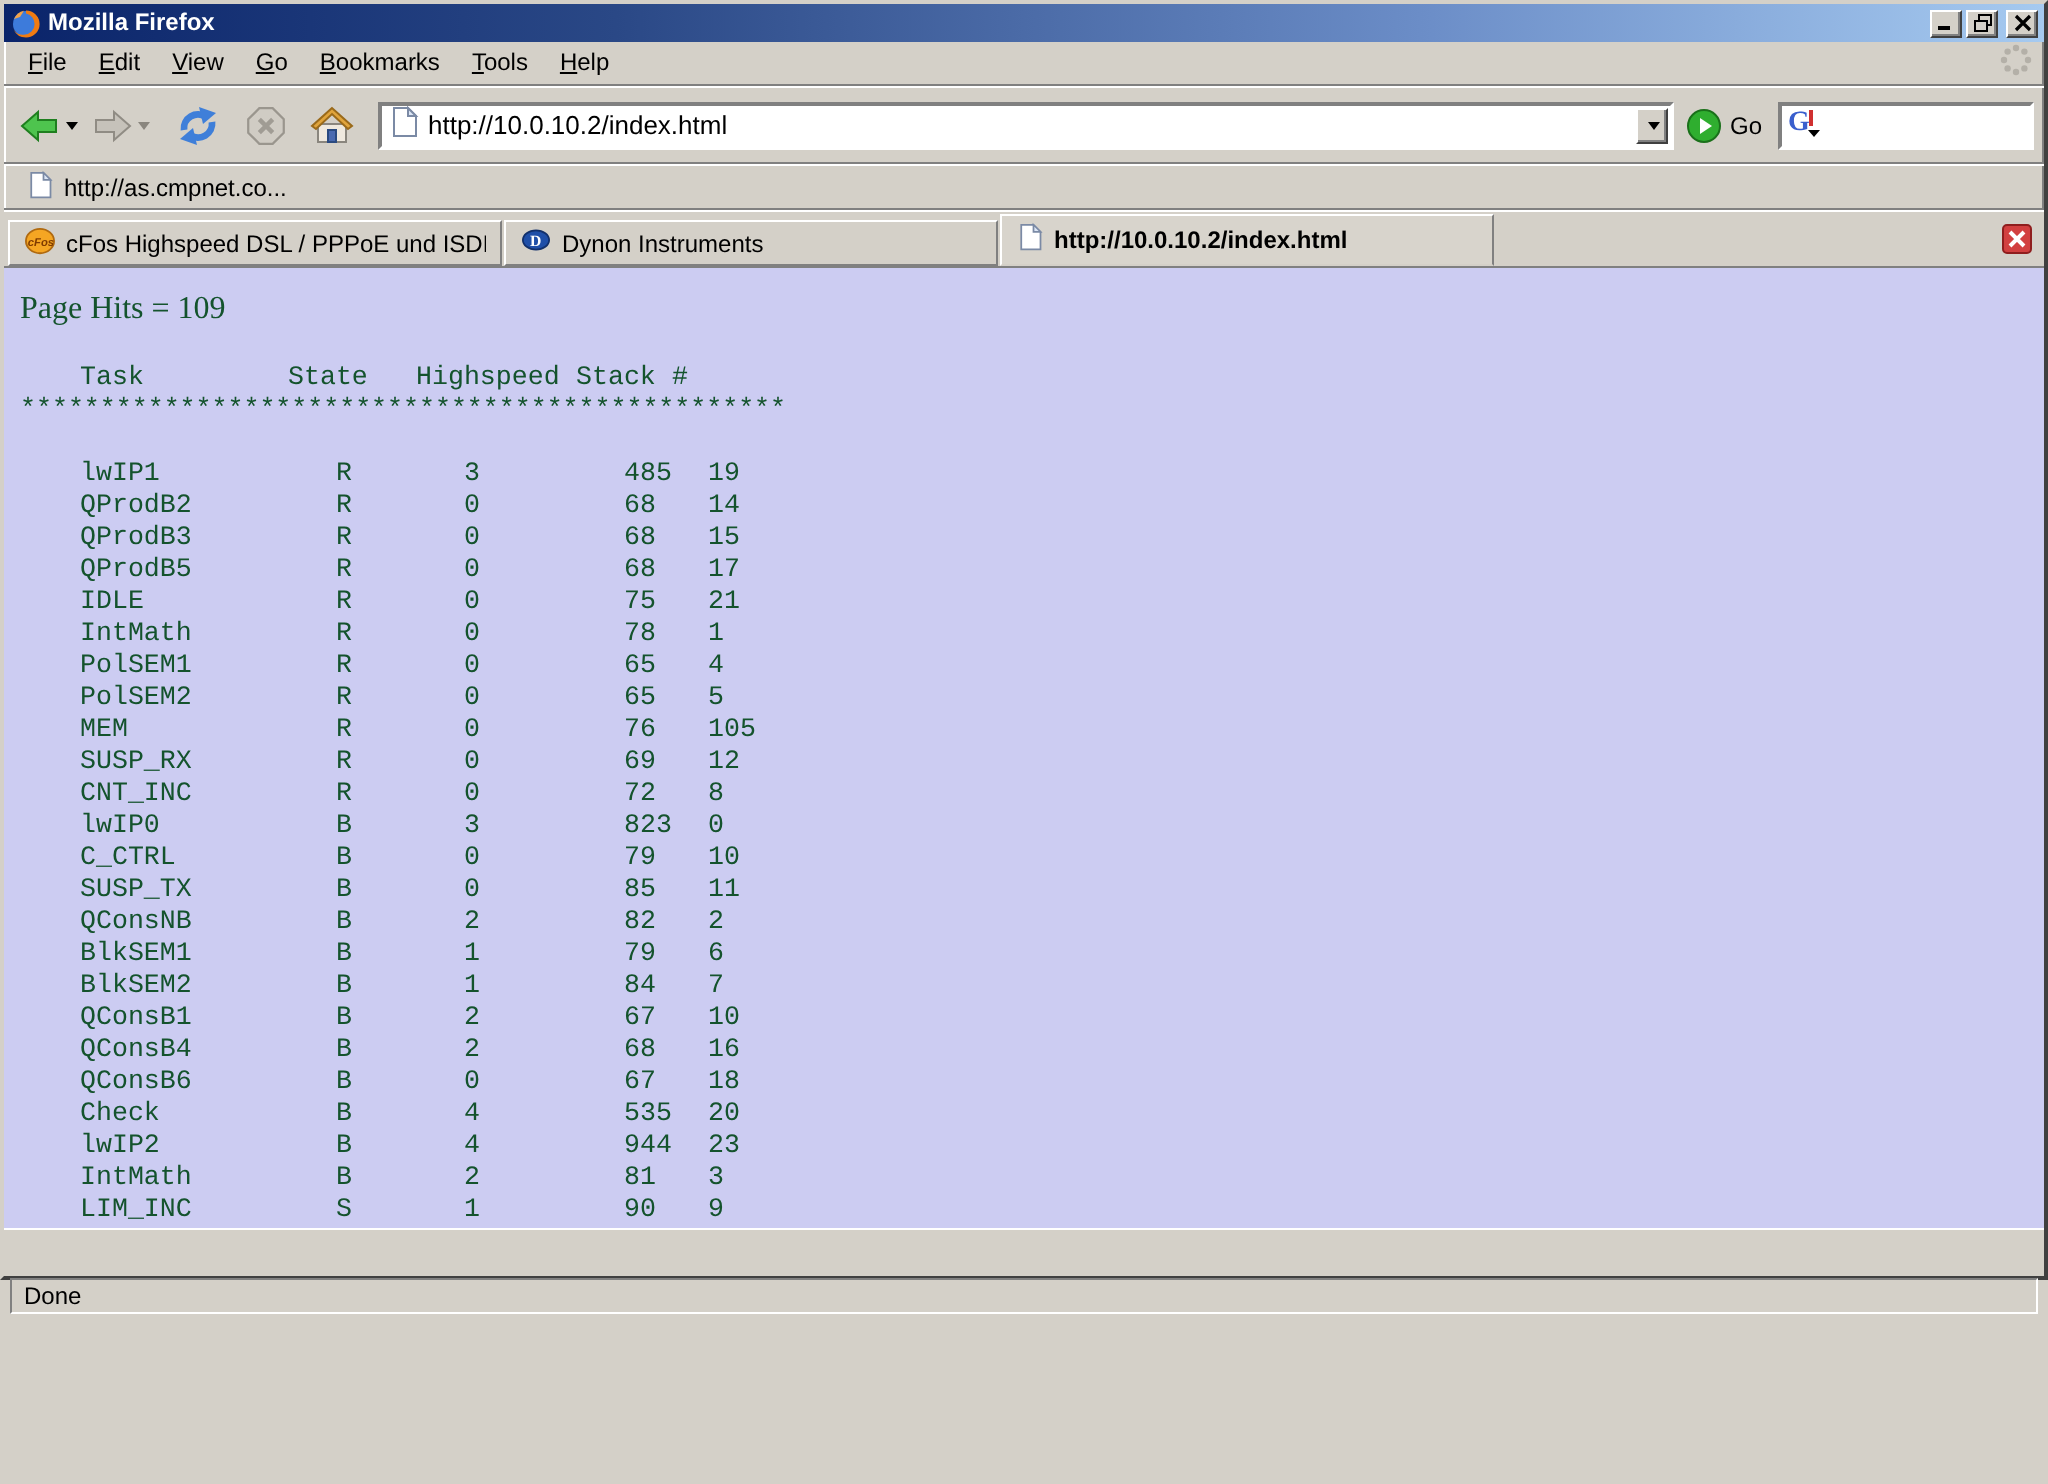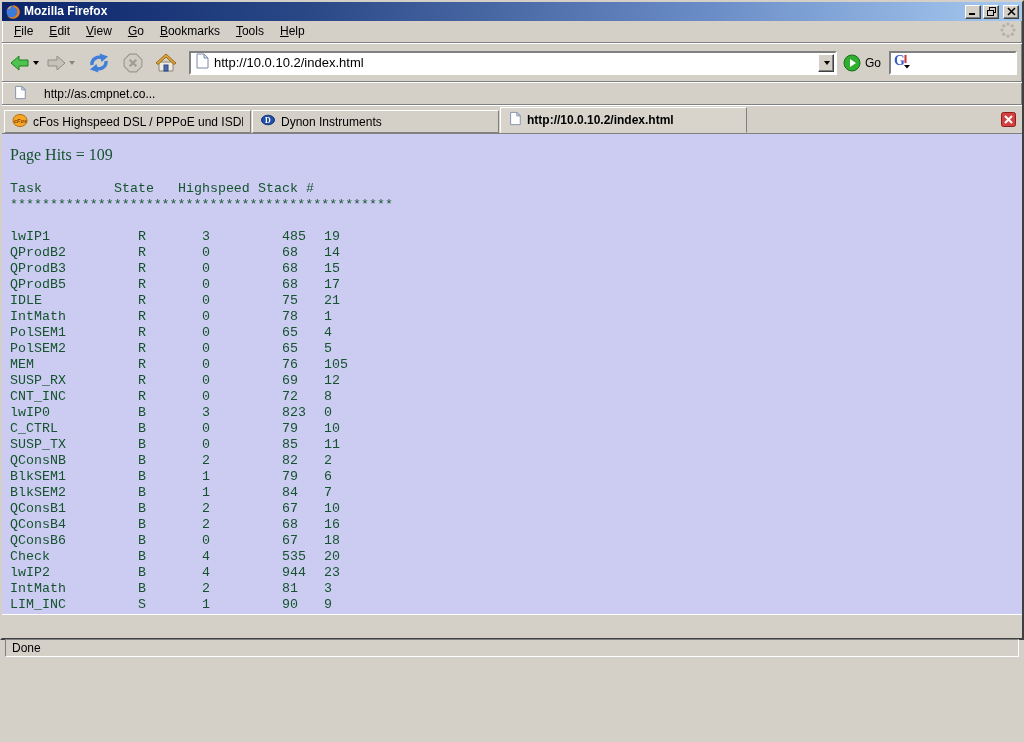--- a/index.html
+++ b/index.html
@@ -80,21 +80,21 @@
     display:flex; align-items:center; padding:0 2px;
   }
   
   .bookbar {
     height:23px; flex:0 0 23px;
     display:flex; align-items:center; padding:0 8px;
     border-top:1px solid #fff;
     border-bottom:1px solid #808080;
     font-size:12px;
   }
-  .bookmark-item { display:flex; align-items:center; gap:17px; padding:1px 3px; }
+  .bookmark-item { display:flex; align-items:center; gap:5px; padding:1px 3px; }
   
   .tabbar {
     height:28px; flex:0 0 28px;
     display:flex; align-items:flex-end; padding:0 2px;
     border-top:1px solid #fff;
     position:relative;
     background:#d4d0c8;
   }
   .tab {
     width:247px; height:23px;
@@ -122,21 +122,21 @@
     font-size:16px;
     margin:4px 0 0 0;
     height:19px;
   }
   .task-table {
     margin-top:16px;
     font-family:"Liberation Mono","DejaVu Sans Mono",monospace;
     font-size:13.3px;
     line-height:16px;
   }
-  .trow { position:relative; height:16px; }
+  .trow { position:relative; height:16px;margin-left:30px; }
   .trow span { position:absolute; top:0; white-space:pre; }
   .h0{left:0;} .h1{left:104px;} .h2{left:168px;} .h3{left:248px;} .h4{left:296px;}
   .c0{left:0;} .c1{left:128px;} .c2{left:192px;} .c3{left:272px;} .c4{left:314px;}
   .sep-row, .blank-row { height:16px; white-space:pre; }
   
   .statusbar {
     height:24px; flex:0 0 24px;
     background:#d4d0c8;
     display:flex; align-items:center; padding:2px 3px;
     border-top:1px solid #fff;

